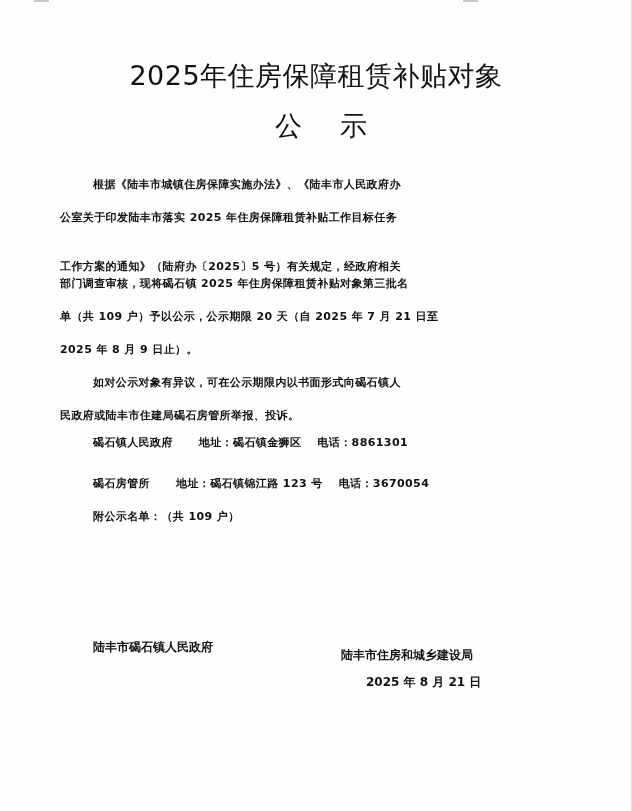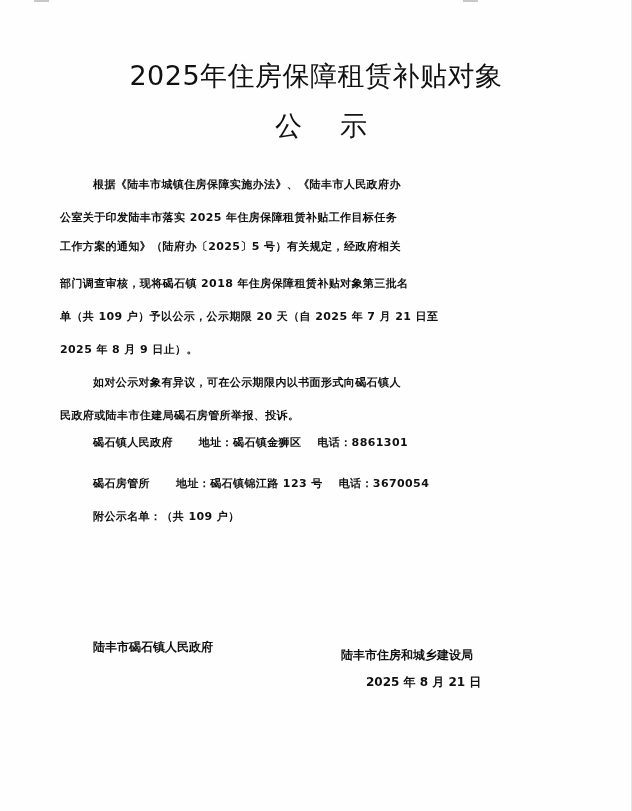--- a/index.html
+++ b/index.html
@@ -30,22 +30,22 @@
 
 <div class="right-edge"></div>
 <div class="crop-mark crop-left"></div>
 <div class="crop-mark crop-right"></div>
 
 <div class="title title1">2025年住房保障租赁补贴对象</div>
 <div class="title title2">公示</div>
 
 <div class="line indent" style="top:174px">根据《陆丰市城镇住房保障实施办法》、《陆丰市人民政府办</div>
 <div class="line" style="top:207px">公室关于印发陆丰市落实 2025 年住房保障租赁补贴工作目标任务</div>
-<div class="line" style="top:236px">工作方案的通知》（陆府办〔2025〕5 号）有关规定，经政府相关</div>
-<div class="line" style="top:273px">部门调查审核，现将碣石镇 2018 年住房保障租赁补贴对象第三批名</div>
+<div class="line" style="top:256px">工作方案的通知》（陆府办〔2025〕5 号）有关规定，经政府相关</div>
+<div class="line" style="top:273px">部门调查审核，现将碣石镇 2025 年住房保障租赁补贴对象第三批名</div>
 <div class="line" style="top:306px">单（共 109 户）予以公示，公示期限 20 天（自 2025 年 7 月 21 日至</div>
 <div class="line" style="top:339px">2025 年 8 月 9 日止）。</div>
 
 <div class="line indent" style="top:372px">如对公示对象有异议，可在公示期限内以书面形式向碣石镇人</div>
 <div class="line" style="top:405px">民政府或陆丰市住建局碣石房管所举报、投诉。</div>
 
 <div class="line indent" style="top:432px">
   <span>碣石镇人民政府</span><span class="gap" style="width:26px"></span><span>地址：碣石镇金狮区</span><span class="gap" style="width:16px"></span><span>电话：8861301</span>
 </div>
 <div class="line indent" style="top:473px">

